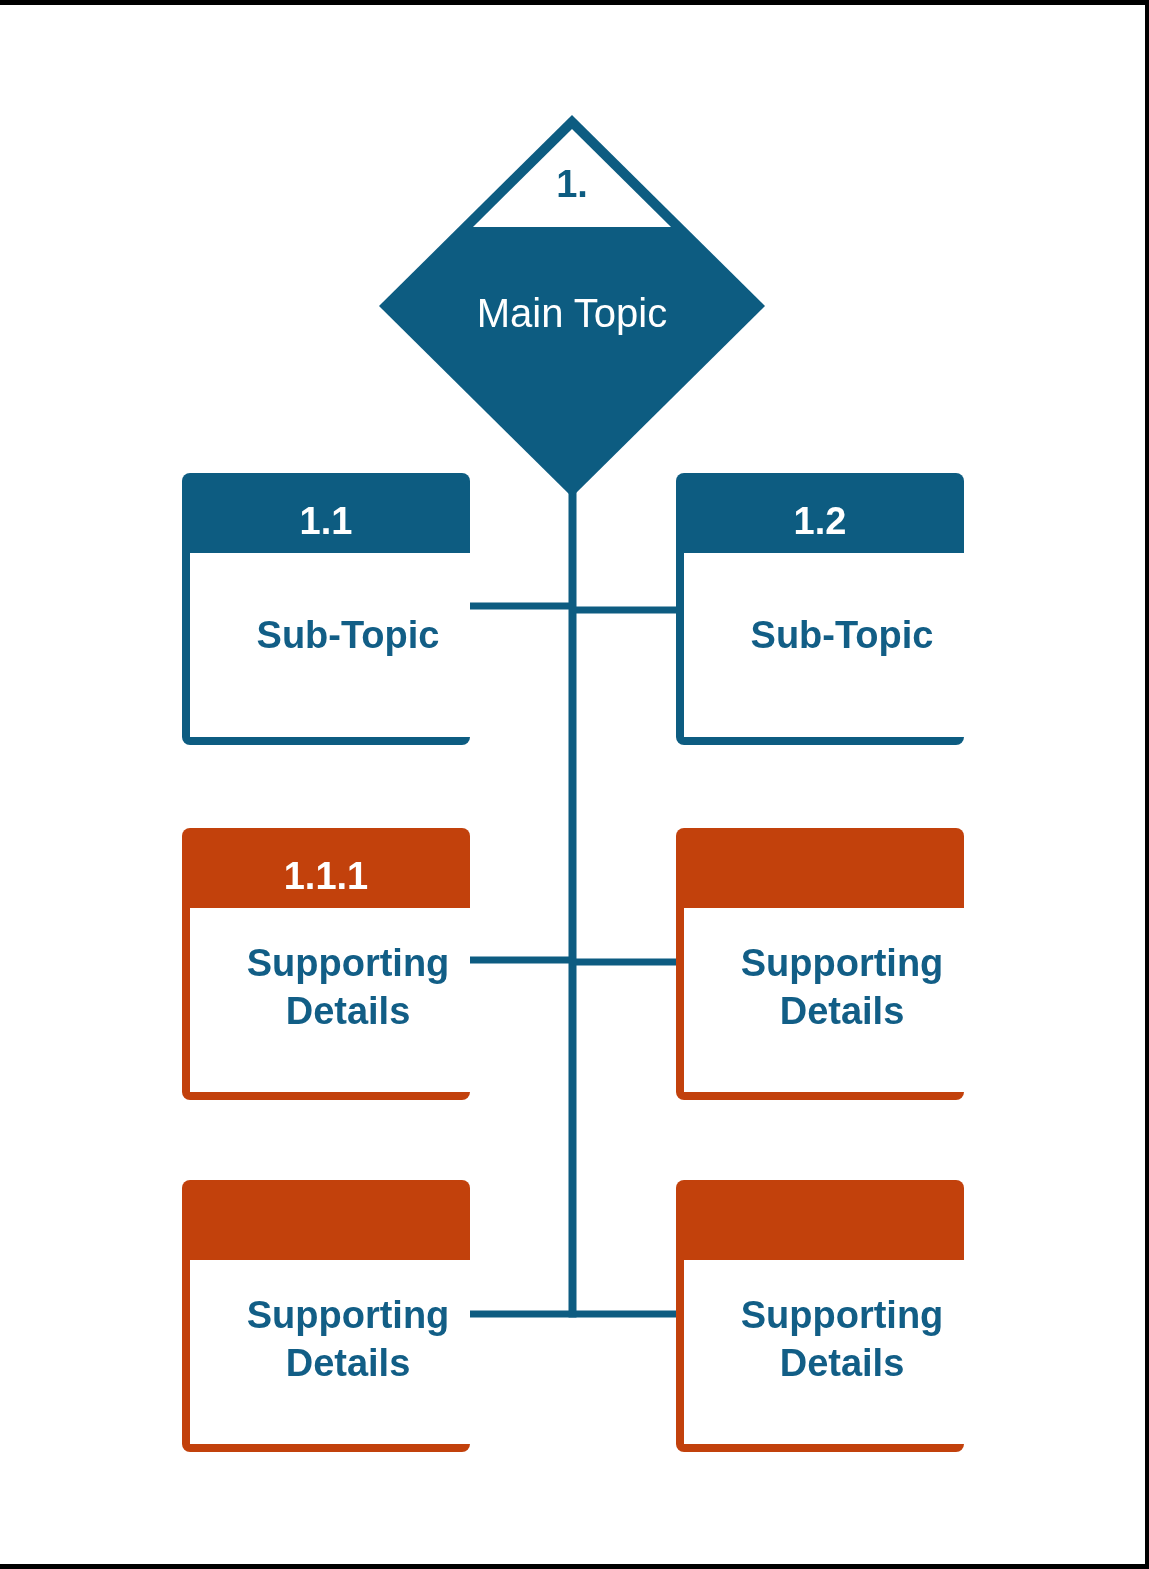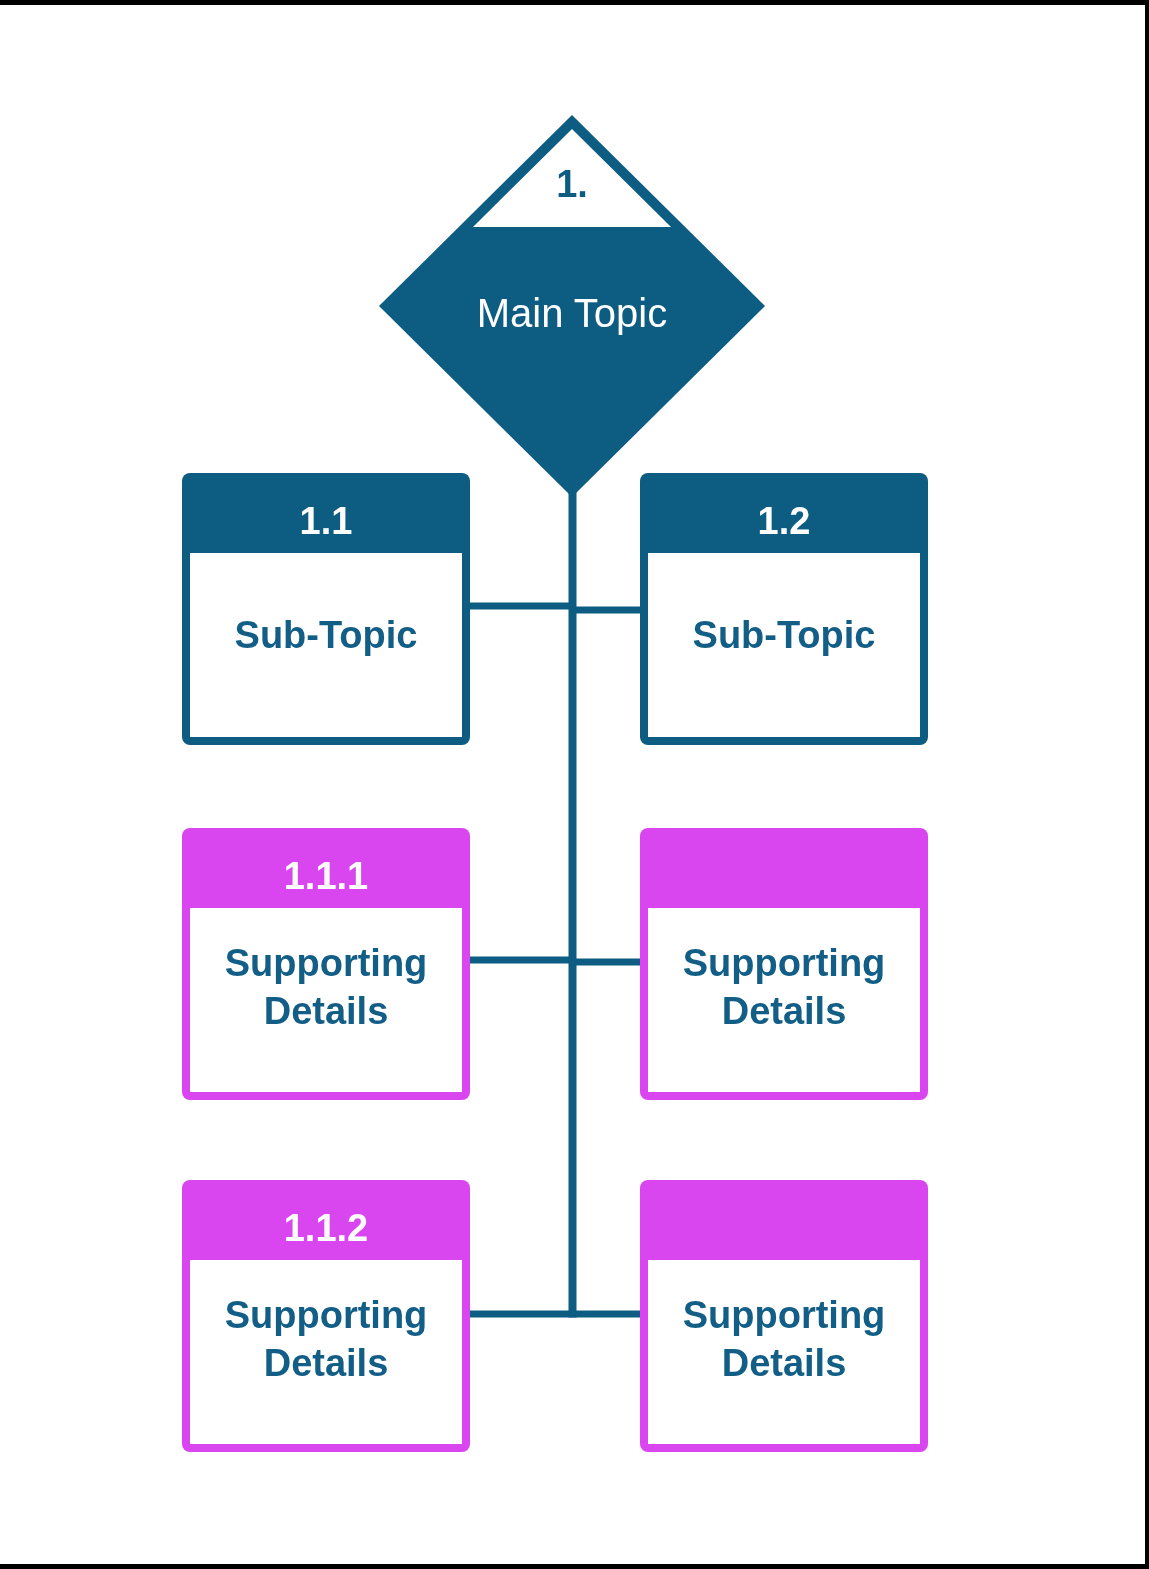--- a/index.html
+++ b/index.html
@@ -17,32 +17,32 @@
   
   .diamond-number{position:absolute;left:472px;top:162px;width:200px;text-align:center;
     font-size:38px;font-weight:bold;color:#0d5c81;line-height:44px;}
   .diamond-label{position:absolute;left:407px;top:290px;width:330px;text-align:center;
     font-size:40px;font-weight:normal;color:#ffffff;line-height:46px;}
 
   
   .node{position:absolute;width:288px;height:272px;box-sizing:border-box;
     border-radius:8px;overflow:hidden;padding:80px 8px 8px 8px;}
   .node-blue{background:#0d5c81;}
-  .node-gray{background:#d946ef;}
+  .node-gray{background:#c2410c;}
   .node-header{position:absolute;left:0;top:0;width:100%;height:96px;
     display:flex;align-items:center;justify-content:center;
     color:#ffffff;font-size:38px;font-weight:bold;}
   .node-body{width:100%;height:100%;background:#ffffff;
-    display:flex;align-items:center;justify-content:center;text-align:center;}
+    display:flex;align-items:center;justify-content:center;text-align:center;padding-left:22px;}
   .node-label{color:#125e86;font-size:38px;font-weight:bold;line-height:48px;
     max-width:240px;margin-top:-26px;}
   .node-label.single{margin-top:-20px;}
 
   .col-left{left:182px;}
-  .col-right{left:640px;}
+  .col-right{left:676px;}
   .row-1{top:473px;}
   .row-2{top:828px;}
   .row-3{top:1180px;}
 </style>
 </head>
 <body>
 
 <div class="canvas">
 
   <svg class="lines" viewBox="0 0 1149 1569">
@@ -85,21 +85,20 @@
     </div>
   </div>
 
   <div class="node node-gray col-right row-2">
     <div class="node-body">
       <div class="node-label">Supporting Details</div>
     </div>
   </div>
 
   <div class="node node-gray col-left row-3">
-    <div class="node-header">1.1.2</div>
     <div class="node-body">
       <div class="node-label">Supporting Details</div>
     </div>
   </div>
 
   <div class="node node-gray col-right row-3">
     <div class="node-body">
       <div class="node-label">Supporting Details</div>
     </div>
   </div>

